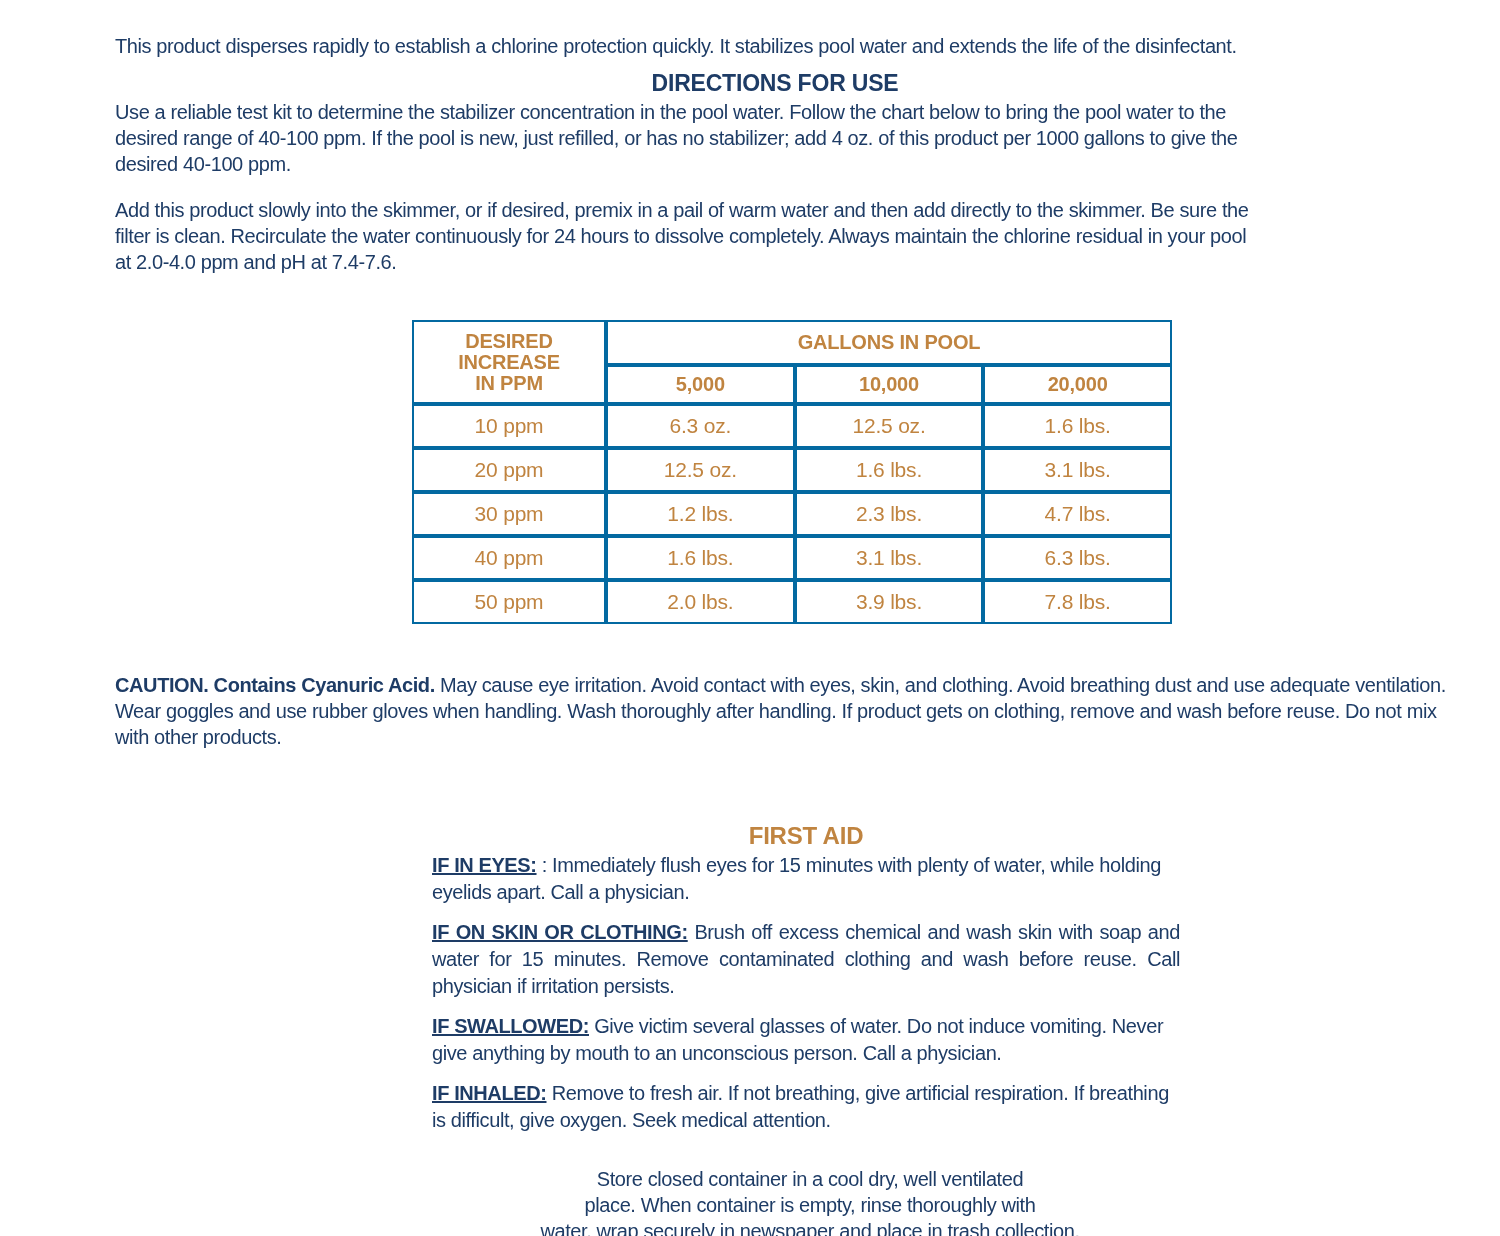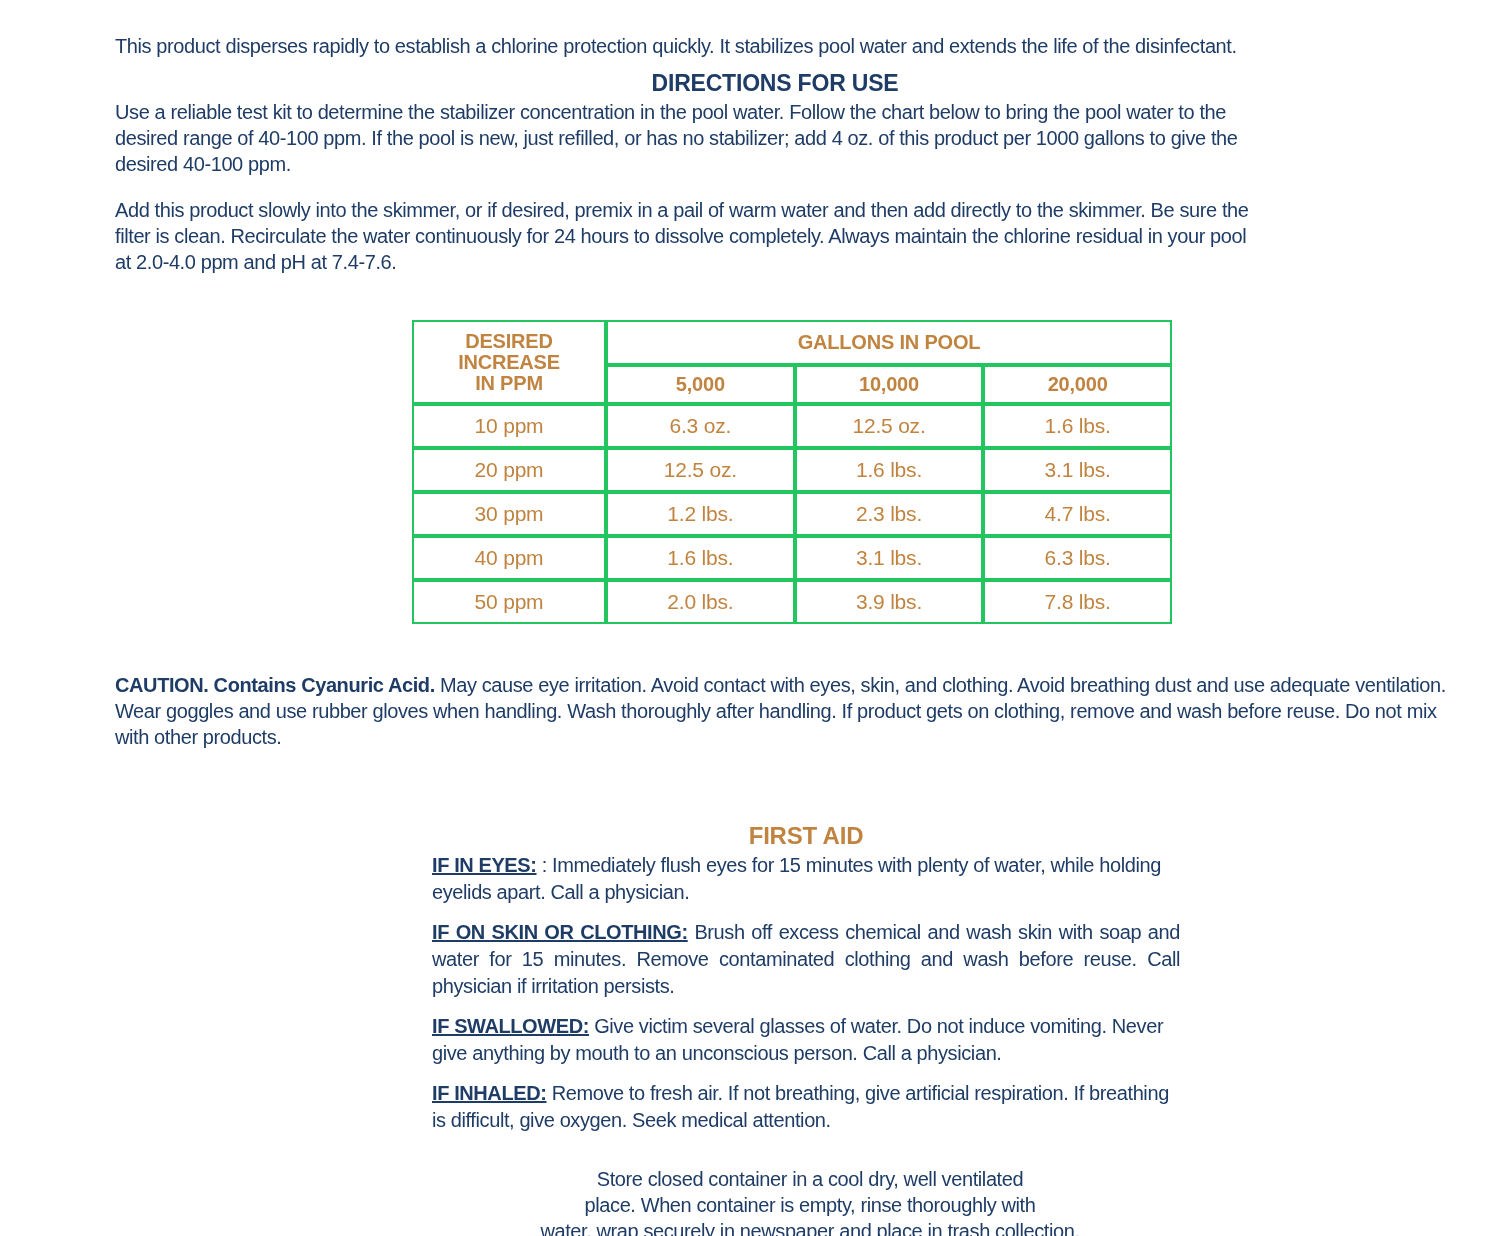--- a/index.html
+++ b/index.html
@@ -33,21 +33,21 @@
   .h-navy-left{
     font-size:22px;font-weight:bold;letter-spacing:-0.3px;color:#1e3c66;
   }
 
   
   table.stab{
     border-collapse:separate;border-spacing:0;
     width:760px;table-layout:fixed;
   }
   table.stab td, table.stab th{
-    border:2px solid #22c55e;
+    border:2px solid #0369a1;
     text-align:center;vertical-align:middle;
     color:#c08440;
     background:#ffffff;
     padding:0;
   }
   table.stab th{font-size:20px;font-weight:bold;letter-spacing:-0.2px;}
   table.stab td{font-size:21px;font-weight:normal;letter-spacing:-0.2px;}
   .col-ppm{width:190px;}
   .col-5k{width:200px;}
   .col-10k{width:203px;}

